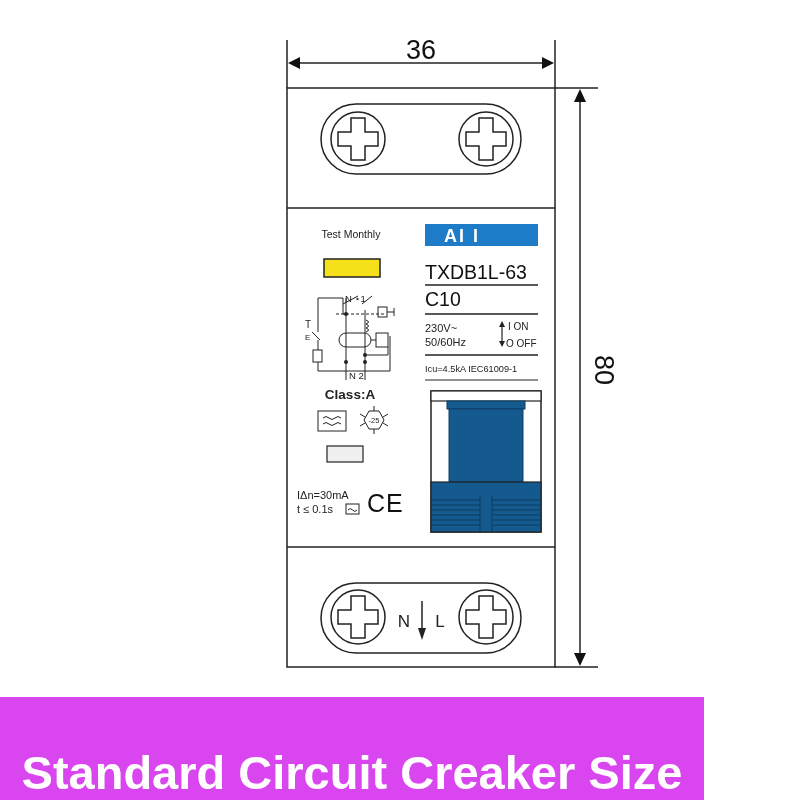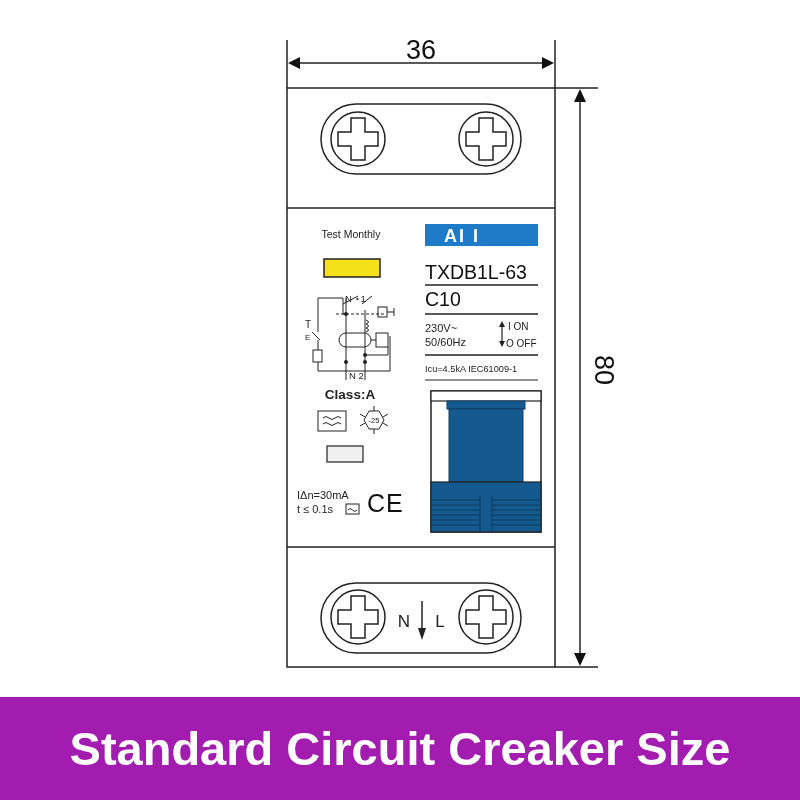--- a/index.html
+++ b/index.html
@@ -1,19 +1,19 @@
 <!DOCTYPE html>
 <html><head>
 <meta charset="utf-8">
 <style>
   html,body{margin:0;padding:0;}
   body{width:800px;height:800px;background:#ffffff;position:relative;overflow:hidden;font-family:"Liberation Sans",sans-serif;}
   .abs{position:absolute;}
   svg text{font-family:"Liberation Sans",sans-serif;}
-  .banner{position:absolute;left:0;top:697px;width:800px;height:103px;background:#a21caf;display:flex;align-items:center;justify-content:center;}
+  .banner{position:absolute;left:0;top:697px;width:704px;height:103px;background:#d946ef;display:flex;align-items:flex-end;justify-content:center;}
   .banner span{color:#ffffff;font-weight:bold;font-size:47px;letter-spacing:0px;font-family:"Liberation Sans",sans-serif;}
 </style>
 </head>
 <body>
 
 <svg class="abs" style="left:0;top:0" width="800" height="700" viewBox="0 0 800 700">
 
   <g stroke="#222" stroke-width="1.5" fill="none">
     <line x1="287" y1="40" x2="287" y2="88"></line>
     <line x1="555" y1="40" x2="555" y2="88"></line>

